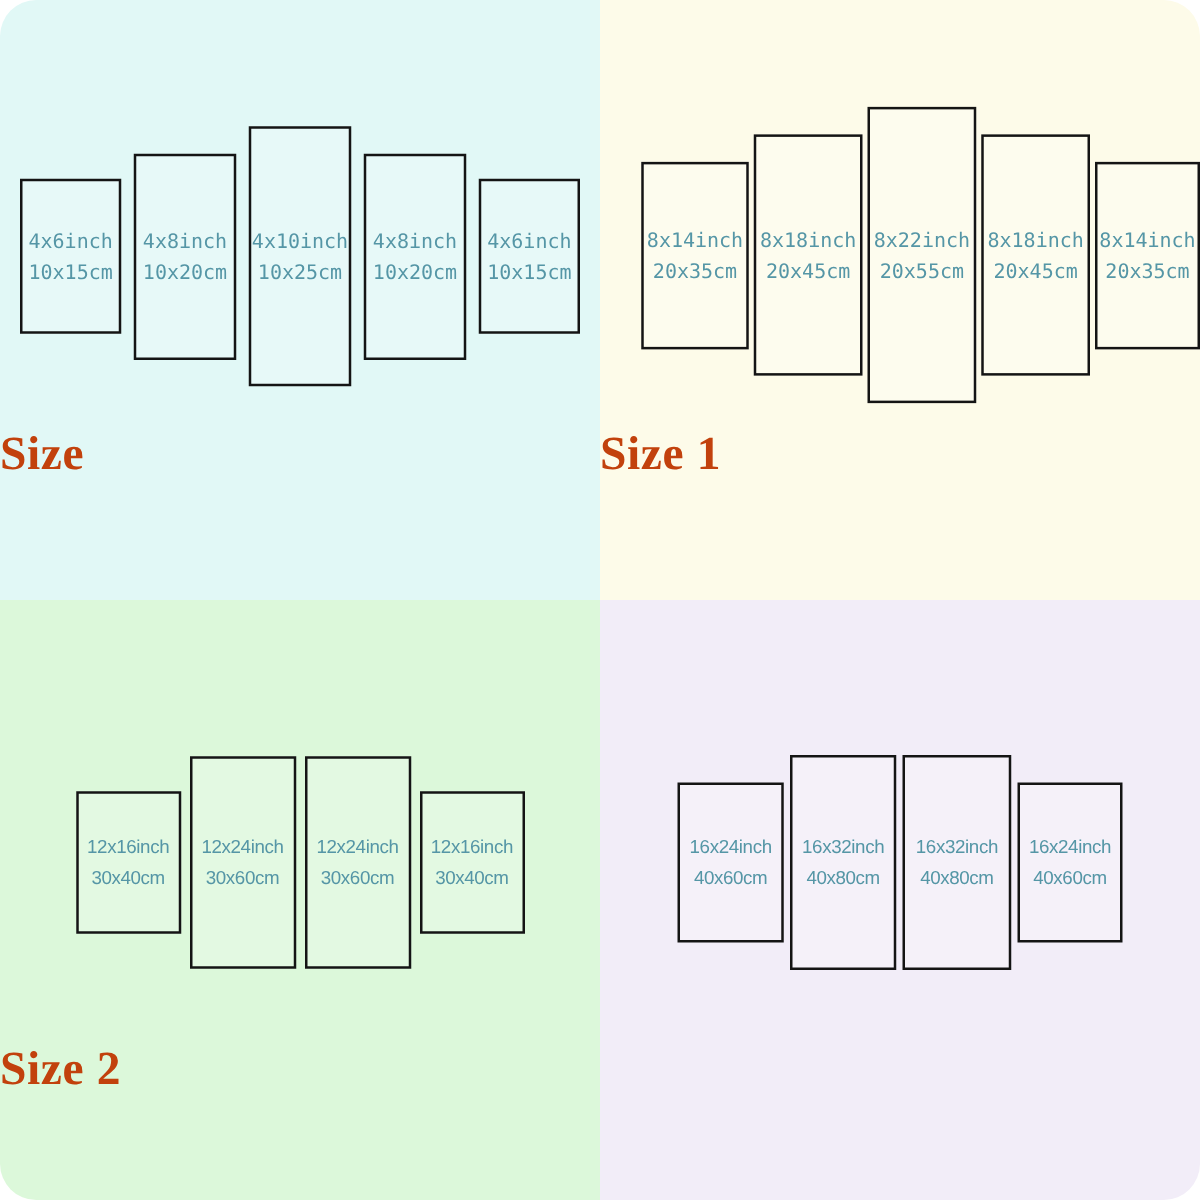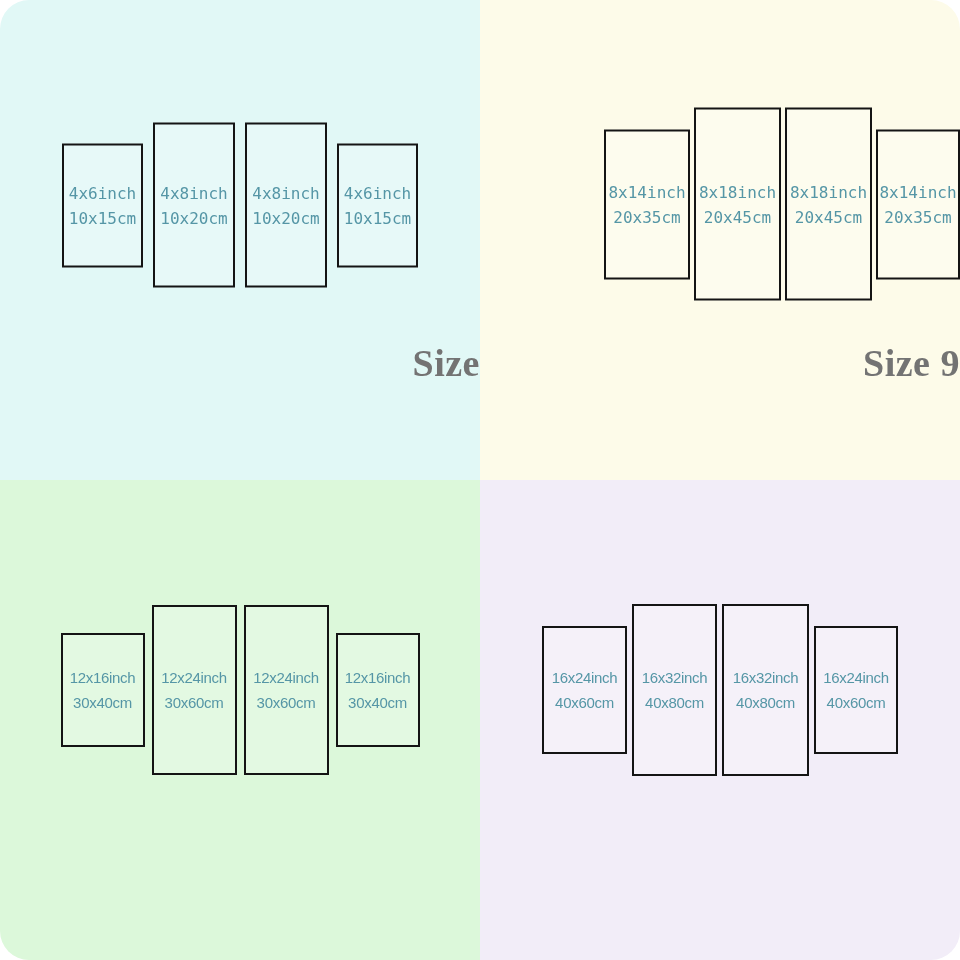--- a/index.html
+++ b/index.html
@@ -58,44 +58,48 @@
   .q-sans .panel-label {
     font-family: Liberation Sans, sans-serif;
     font-size: 15px;
     letter-spacing: -0.3px;
   }
   .quad-title {
     position: absolute;
     left: 0;
     width: 100%;
     margin: 0;
-    text-align: right;
+    text-align: left;
     font-family: "Liberation Serif", serif;
     font-weight: bold;
     font-size: 38px;
-    color: #737373;
+    color: #c2410c;
     letter-spacing: 0.5px;
   }
   .title-top { top: 341px; }
   .title-bottom { top: 353px; }
 </style>
 </head>
 <body>
 
 <div class="canvas">
 
   <section class="quadrant q-mono" id="quad-0" style="background: rgb(225, 248, 246);">
     <div class="panels-row" style="top: 205px; gap: 10px;">
         <div class="panel" style="width: 81px; height: 124px;">
           <span class="panel-label">4x6inch</span>
           <span class="panel-label">10x15cm</span>
         </div>
         <div class="panel" style="width: 82px; height: 165px;">
           <span class="panel-label">4x8inch</span>
           <span class="panel-label">10x20cm</span>
+        </div>
+        <div class="panel" style="width: 82px; height: 208px;">
+          <span class="panel-label">4x10inch</span>
+          <span class="panel-label">10x25cm</span>
         </div>
         <div class="panel" style="width: 82px; height: 165px;">
           <span class="panel-label">4x8inch</span>
           <span class="panel-label">10x20cm</span>
         </div>
         <div class="panel" style="width: 81px; height: 124px;">
           <span class="panel-label">4x6inch</span>
           <span class="panel-label">10x15cm</span>
         </div>
       </div>
@@ -105,30 +109,34 @@
   <section class="quadrant q-mono" id="quad-1" style="background: rgb(253, 251, 233);">
     <div class="panels-row" style="top: 204px; gap: 4px; justify-content: flex-end;">
         <div class="panel" style="width: 86px; height: 150px;">
           <span class="panel-label">8x14inch</span>
           <span class="panel-label">20x35cm</span>
         </div>
         <div class="panel" style="width: 87px; height: 193px;">
           <span class="panel-label">8x18inch</span>
           <span class="panel-label">20x45cm</span>
         </div>
+        <div class="panel" style="width: 87px; height: 237px;">
+          <span class="panel-label">8x22inch</span>
+          <span class="panel-label">20x55cm</span>
+        </div>
         <div class="panel" style="width: 87px; height: 193px;">
           <span class="panel-label">8x18inch</span>
           <span class="panel-label">20x45cm</span>
         </div>
         <div class="panel" style="width: 84px; height: 150px;">
           <span class="panel-label">8x14inch</span>
           <span class="panel-label">20x35cm</span>
         </div>
       </div>
-    <h2 class="quad-title title-top">Size 9</h2>
+    <h2 class="quad-title title-top">Size 1</h2>
   </section>
 
   <section class="quadrant q-sans" id="quad-2" style="background: rgb(220, 248, 218);">
     <div class="panels-row" style="top: 210px; gap: 7px;">
         <div class="panel" style="width: 84px; height: 114px;">
           <span class="panel-label">12x16inch</span>
           <span class="panel-label">30x40cm</span>
         </div>
         <div class="panel" style="width: 85px; height: 170px;">
           <span class="panel-label">12x24inch</span>
@@ -136,20 +144,21 @@
         </div>
         <div class="panel" style="width: 85px; height: 170px;">
           <span class="panel-label">12x24inch</span>
           <span class="panel-label">30x60cm</span>
         </div>
         <div class="panel" style="width: 84px; height: 114px;">
           <span class="panel-label">12x16inch</span>
           <span class="panel-label">30x40cm</span>
         </div>
       </div>
+    <h2 class="quad-title title-bottom">Size 2</h2>
   </section>
 
   <section class="quadrant q-sans" id="quad-3" style="background: rgb(242, 237, 248);">
     <div class="panels-row" style="top: 210px; gap: 5px;">
         <div class="panel" style="width: 85px; height: 128px;">
           <span class="panel-label">16x24inch</span>
           <span class="panel-label">40x60cm</span>
         </div>
         <div class="panel" style="width: 85px; height: 172px;">
           <span class="panel-label">16x32inch</span>

